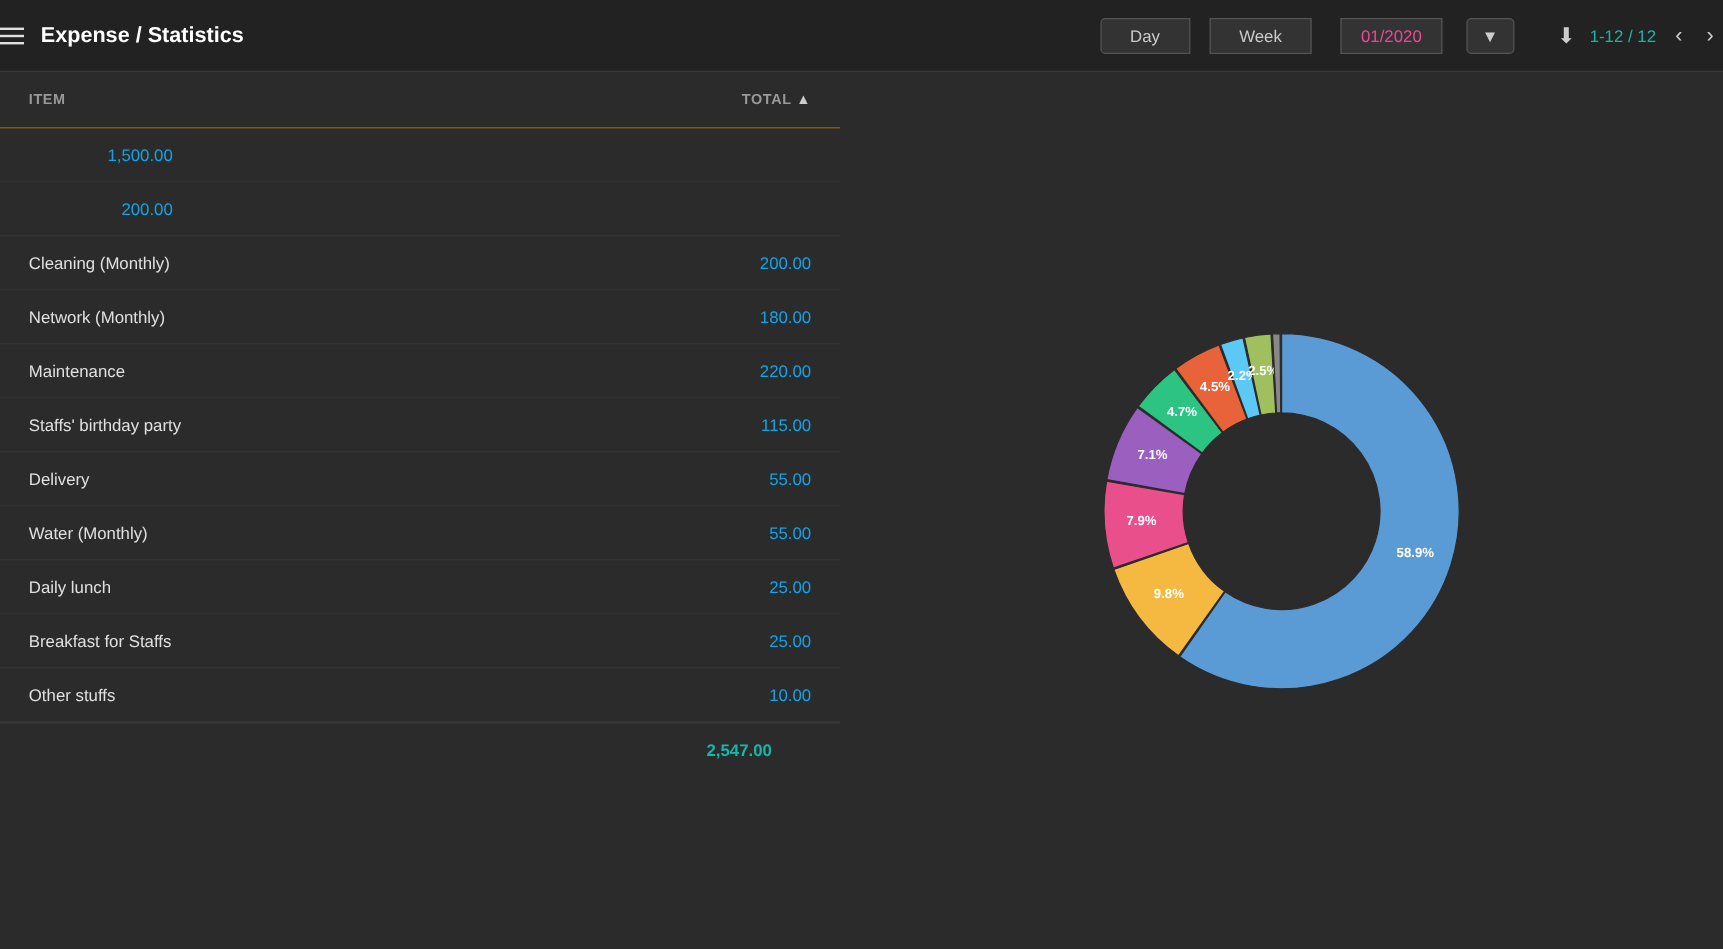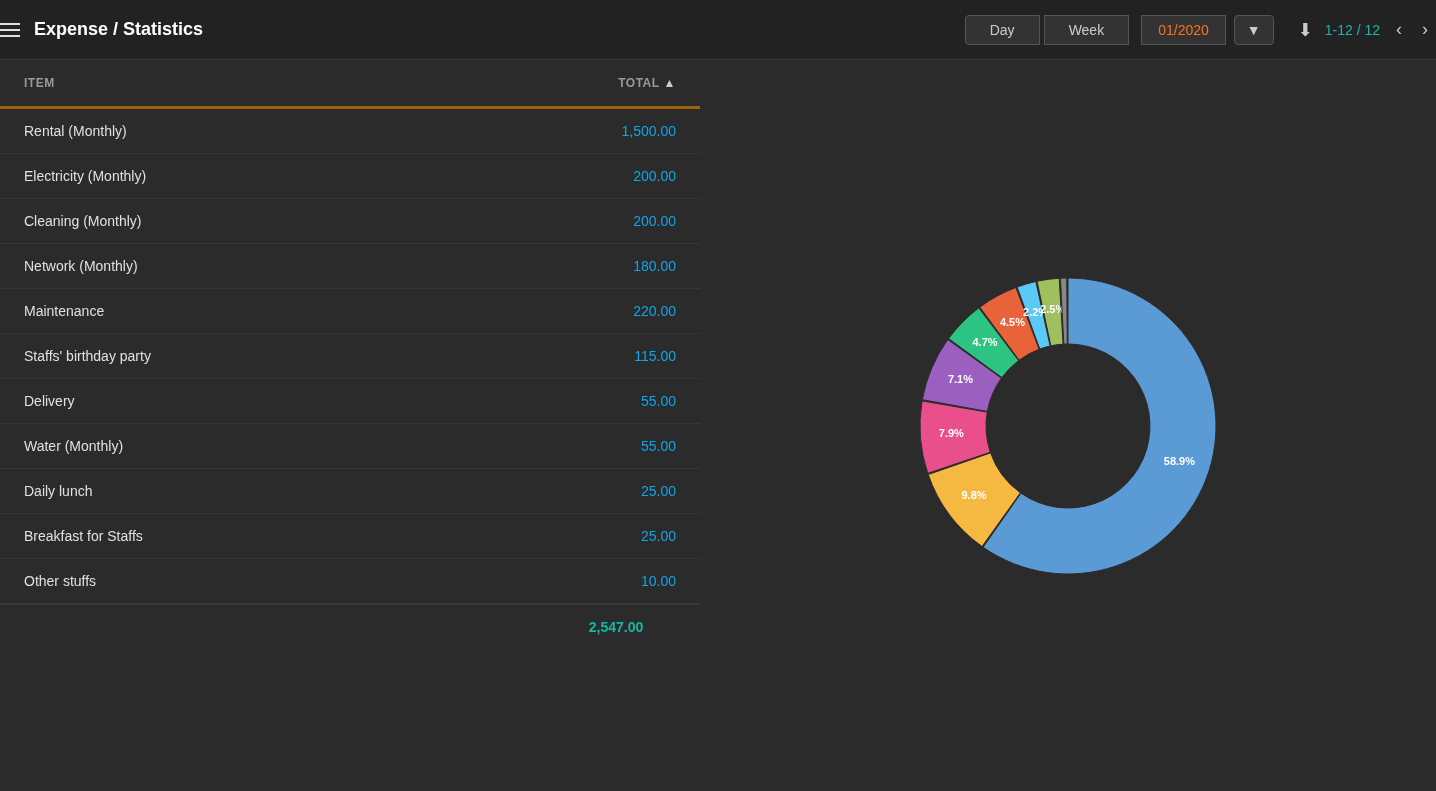--- a/index.html
+++ b/index.html
@@ -36,35 +36,35 @@
     }
     .header-title {
       font-size: 18px;
       font-weight: bold;
       color: #ffffff;
       flex: 1;
     }
     .header-center {
       display: flex;
       align-items: center;
-      gap: 4px;
+      gap: 16px;
     }
     .tab-btn {
       background: #333;
       color: #ccc;
       border: 1px solid #555;
       padding: 6px 24px;
       cursor: pointer;
       font-size: 14px;
     }
     .tab-btn:first-child { border-radius: 4px 0 0 4px; }
     .tab-btn:last-child { border-radius: 0 4px 4px 0; }
     .date-btn {
       background: #333;
-      color: #f97316;
+      color: #ec4899;
       border: 1px solid #555;
       padding: 6px 16px;
       cursor: pointer;
       font-size: 14px;
       margin-left: 8px;
     }
     .filter-btn {
       background: #333;
       color: #ccc;
       border: 1px solid #555;
@@ -108,21 +108,21 @@
       height: calc(791px - 60px);
     }
     .table-section {
       flex: 0 0 700px;
       padding: 0;
     }
     .table-header {
       display: flex;
       align-items: center;
       padding: 16px 24px;
-      border-bottom: 3px solid #a16207;
+      border-bottom: 1px solid #a16207;
     }
     .col-item {
       flex: 1;
       font-size: 12px;
       color: #999;
       font-weight: bold;
       letter-spacing: 0.5px;
     }
     .col-total {
       width: 120px;
@@ -221,25 +221,23 @@
     <div class="table-header">
       <span class="col-item">ITEM</span>
       <span class="col-total">
         <span>TOTAL</span>
         <span class="sort-arrow">▲</span>
       </span>
     </div>
 
     <div id="table-body">
         <div class="table-row">
-      <span class="row-item">Rental (Monthly)</span>
       <span class="row-total">1,500.00</span>
     </div>
         <div class="table-row">
-      <span class="row-item">Electricity (Monthly)</span>
       <span class="row-total">200.00</span>
     </div>
         <div class="table-row">
       <span class="row-item">Cleaning (Monthly)</span>
       <span class="row-total">200.00</span>
     </div>
         <div class="table-row">
       <span class="row-item">Network (Monthly)</span>
       <span class="row-total">180.00</span>
     </div>

